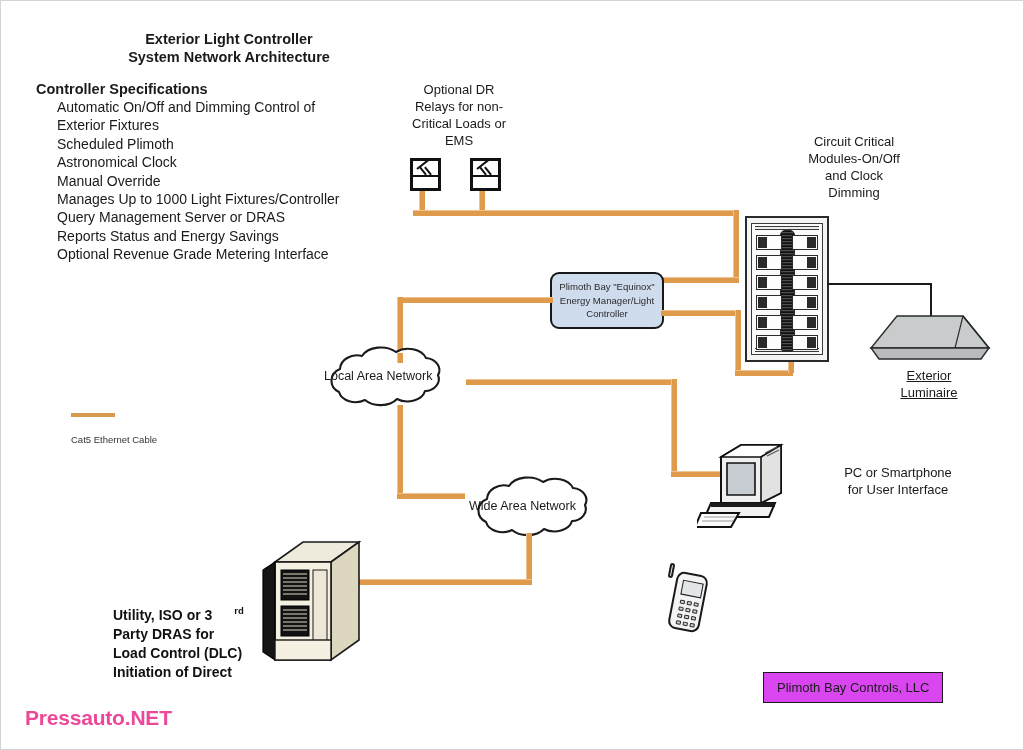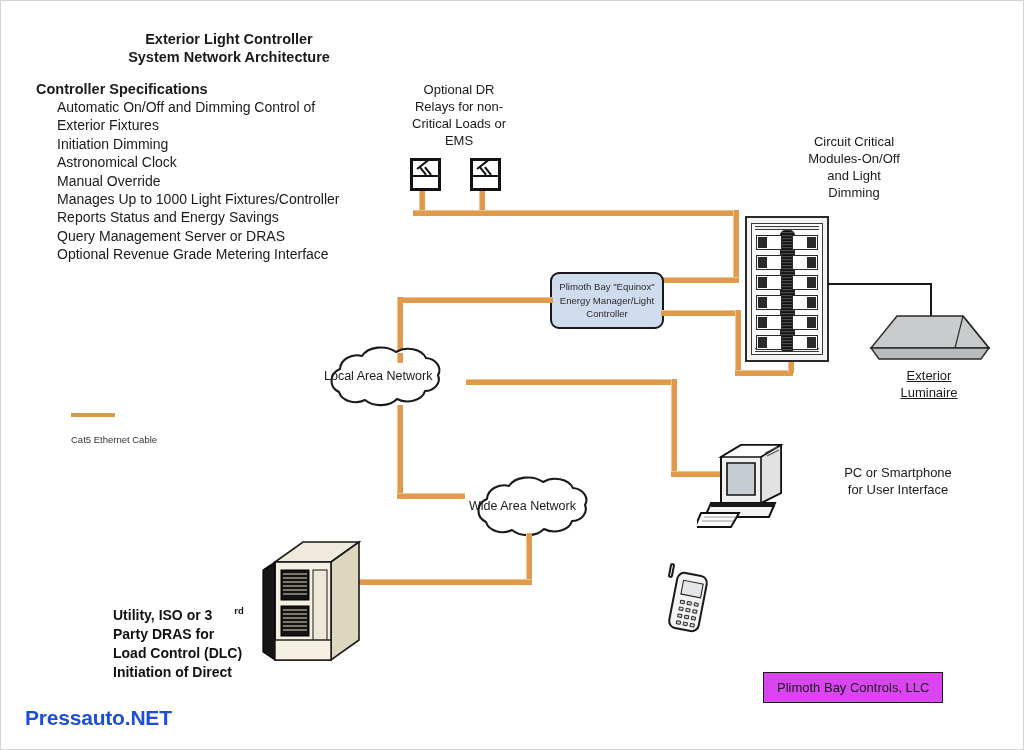--- a/index.html
+++ b/index.html
@@ -96,21 +96,21 @@
     white-space: nowrap;
   }
 
   
   .legend-swatch {
     width: 44px; height: 4px; background: #d89a4f;
   }
 
   
   .watermark {
-    font-size: 21px; font-weight: bold; color: #1d4ed8;
+    font-size: 21px; font-weight: bold; color: #ec4899;
     letter-spacing: -.2px; white-space: nowrap;
   }
 
   
   .panel-outer {
     width: 84px; height: 146px;
     border: 2.5px solid #2a2a2a; background: #f4f4f4;
   }
   .panel-inner {
     position: absolute; left: 4px; top: 5px; right: 4px; bottom: 5px;
@@ -166,26 +166,26 @@
 
 <div id="canvas">
 
   <div class="abs title" style="left:88px; top:28px; width:280px;">Exterior Light Controller</div>
   <div class="abs title" style="left:88px; top:46px; width:280px;">System Network Architecture</div>
 
   <div class="abs spec-head" style="left:35px; top:80px;">Controller Specifications</div>
   <div class="abs" style="left:56px; top:97px;">
     <div class="spec-item">Automatic On/Off and Dimming Control of</div>
     <div class="spec-item">Exterior Fixtures</div>
-    <div class="spec-item">Initiation Dimming</div>
+    <div class="spec-item">Scheduled Plimoth</div>
     <div class="spec-item">Astronomical Clock</div>
     <div class="spec-item">Manual Override</div>
     <div class="spec-item">Manages Up to 1000 Light Fixtures/Controller</div>
+    <div class="spec-item">Query Management Server or DRAS</div>
     <div class="spec-item">Reports Status and Energy Savings</div>
-    <div class="spec-item">Query Management Server or DRAS</div>
     <div class="spec-item">Optional Revenue Grade Metering Interface</div>
   </div>
 
   <div class="abs legend-swatch" style="left:70px; top:412px;"></div>
   <div class="abs legend-text" style="left:70px; top:433px;">Cat5 Ethernet Cable</div>
 
   <div class="abs node-label" style="left:398px; top:80px; width:120px;">
     <div>Optional DR</div>
     <div>Relays for non-</div>
     <div>Critical Loads or</div>
@@ -225,21 +225,21 @@
   <div class="abs wire-v" style="left:396px; top:296px; height:62px;"></div>
 
   <div class="abs wire-h" style="left:660px; top:309px; width:80px;"></div>
   <div class="abs wire-v" style="left:734px; top:309px; height:66px;"></div>
   <div class="abs wire-h" style="left:734px; top:369px; width:58px;"></div>
   <div class="abs wire-v" style="left:787px; top:330px; height:42px;"></div>
 
   <div class="abs node-label" style="left:790px; top:132px; width:126px;">
     <div>Circuit Critical</div>
     <div>Modules-On/Off</div>
-    <div>and Light</div>
+    <div>and Clock</div>
     <div>Dimming</div>
   </div>
 
   <div class="abs panel-outer" style="left:744px; top:215px;">
     <div class="panel-inner">
       <div class="panel-rail" style="top:2px;"></div>
       <div class="panel-rail" style="bottom:2px;"></div>
       <div class="bus"></div>
       <div class="brk l" style="left:4px;  top:11px;"></div>
       <div class="brk l" style="left:4px;  top:31px;"></div>

